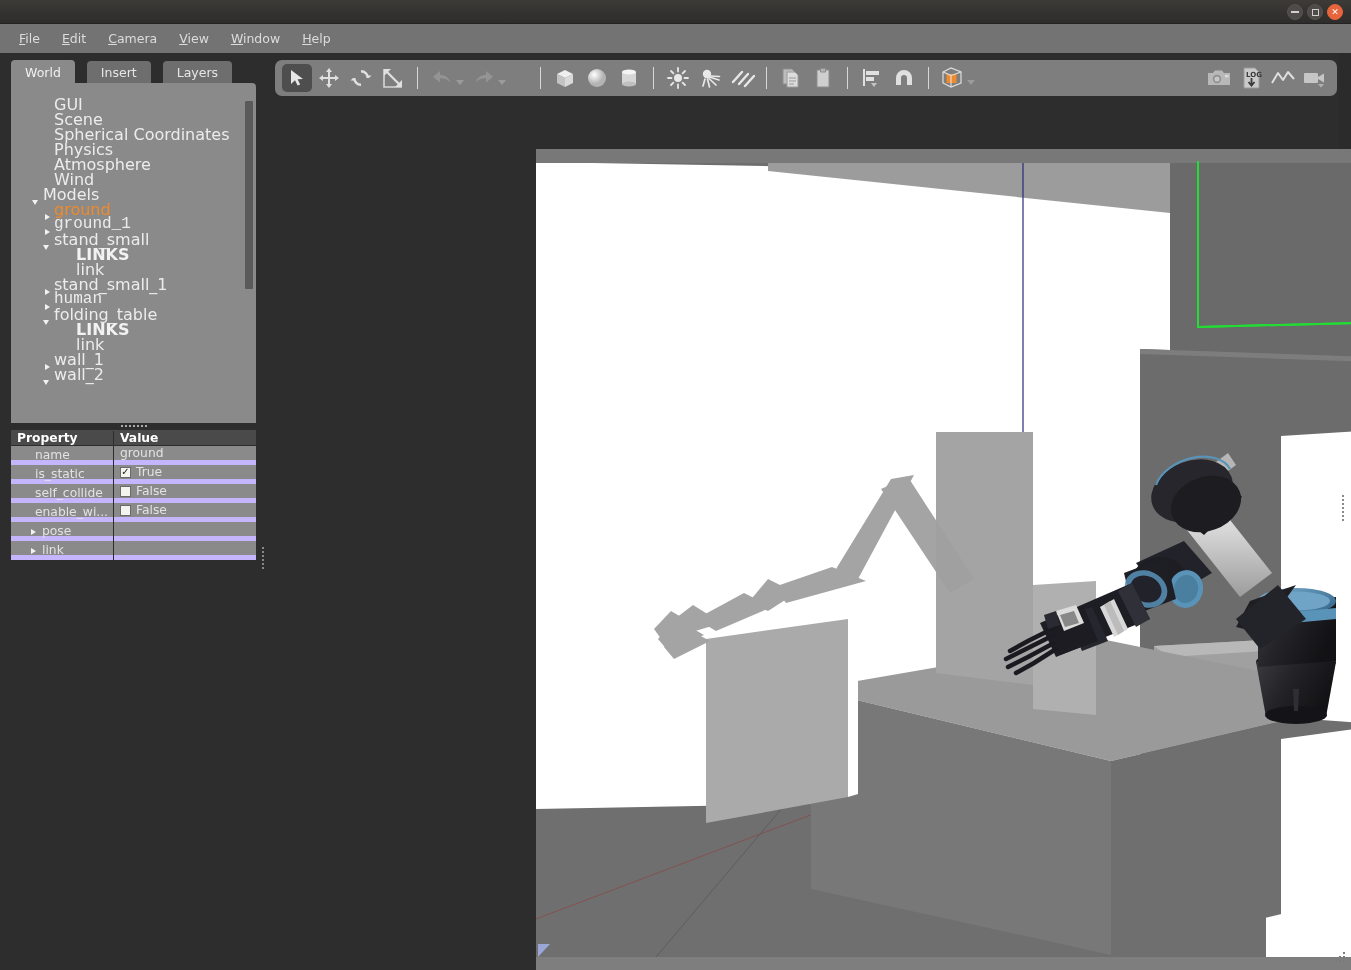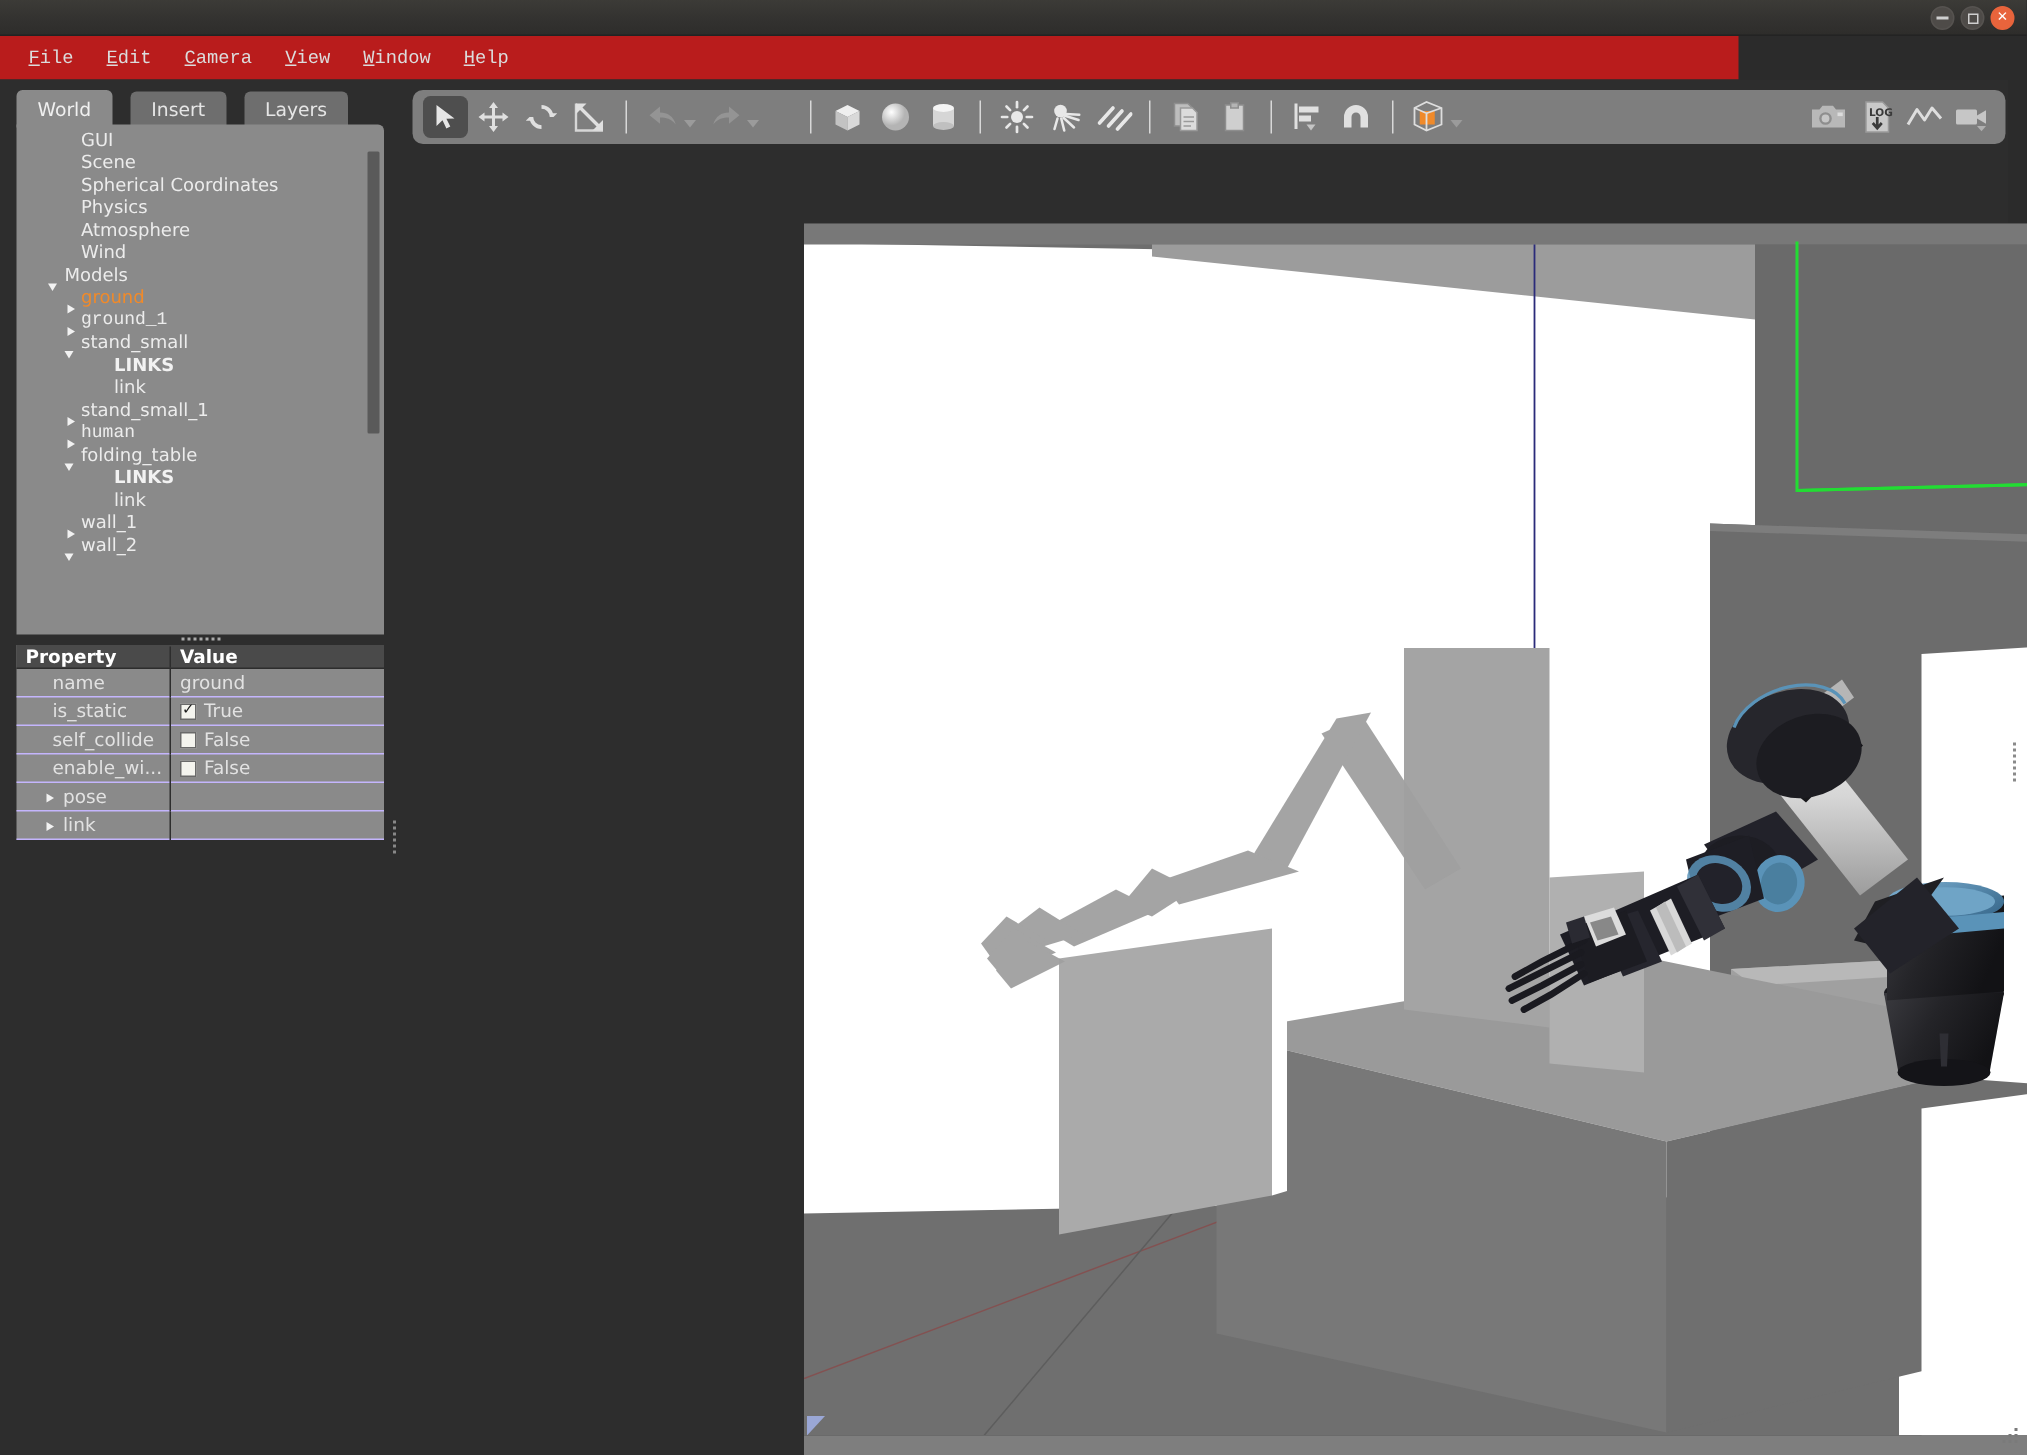--- a/index.html
+++ b/index.html
@@ -29,23 +29,23 @@
     display: flex; align-items: center; justify-content: center;
     color: #cfcfcf; font-size: 9px; line-height: 1;
   }
   .wbtn.close { background: #e8643c; border-color: #e8643c; color: #fff; }
   .wbtn .glyph { display: block; }
   .wbtn.min .glyph { width: 8px; height: 1.5px; background: #cfcfcf; }
   .wbtn.max .glyph { width: 7px; height: 7px; border: 1.5px solid #cfcfcf; }
 
   
   #menubar {
-    position: absolute; left: 0; top: 24px; width: 1159px; height: 29px;
-    background: #b91c1c;
-    display: flex; align-items: center; padding-left: 8px; gap: 0px; font-family: Liberation Mono, monospace;
+    position: absolute; left: 0; top: 24px; width: 1351px; height: 29px;
+    background: #737373;
+    display: flex; align-items: center; padding-left: 8px; gap: 0px;
   }
   .menu-item {
     color: #dcdcdc; font-size: 12.5px; padding: 4px 11px; cursor: default;
   }
   .menu-item u { text-decoration: underline; }
 
   
   #leftpanel {
     position: absolute; left: 0; top: 53px; width: 268px; height: 917px;
     background: #2d2d2d;
@@ -63,22 +63,22 @@
   }
   .tab.active { background: #8a8a8a; height: 25px; color: #f0f0f0; }
 
   #panelbody {
     position: absolute; left: 11px; top: 30px; width: 245px; height: 340px;
     background: #8a8a8a; border-radius: 0 4px 0 0;
     overflow: hidden;
   }
   #tree {
     position: absolute; left: 0; top: 0; width: 208px; height: 340px;
-    padding-top: 3px;
-    font-size: 12px; color: #e9e9e9;
+    padding-top: 14px;
+    font-size: 16px; color: #e9e9e9;
   }
   .trow {
     height: 15px; line-height: 15px; display: flex; align-items: center;
     white-space: nowrap; padding-left: 2px;
   }
   .trow .caret {
     width: 12px; display: inline-block; position: relative; flex: 0 0 12px;
   }
   .caret .tri-r {
     position: absolute; left: 3px; top: 4px;
@@ -118,21 +118,21 @@
     background: #8a8a8a; font-size: 12.3px;
   }
   .phead {
     display: flex; height: 16px; background: #4a4a4a; color: #ffffff;
     font-weight: bold; align-items: center; border-bottom: 1px solid #2d2d2d;
   }
   .phead .c1 { width: 103px; padding-left: 6px; border-right: 1px solid #2d2d2d; }
   .phead .c2 { flex: 1; padding-left: 6px; }
   .prow {
     display: flex; height: 19px; 
-    border-bottom: 1px solid #c4b5fd; color: #e2e2e2;
+    border-bottom: 5px solid #c4b5fd; color: #e2e2e2;
   }
   .prow .c1 {
     width: 103px; padding-left: 24px; border-right: 1px solid #2d2d2d;
     overflow: hidden; text-overflow: ellipsis; white-space: nowrap;
     height: 19px; line-height: 19px;
   }
   .prow .c2 { flex: 1; padding-left: 6px; display: flex; align-items: center; gap: 5px; }
   .prow.expandable .c1 {
     padding-left: 20px; display: flex; align-items: center; gap: 6px;
   }

